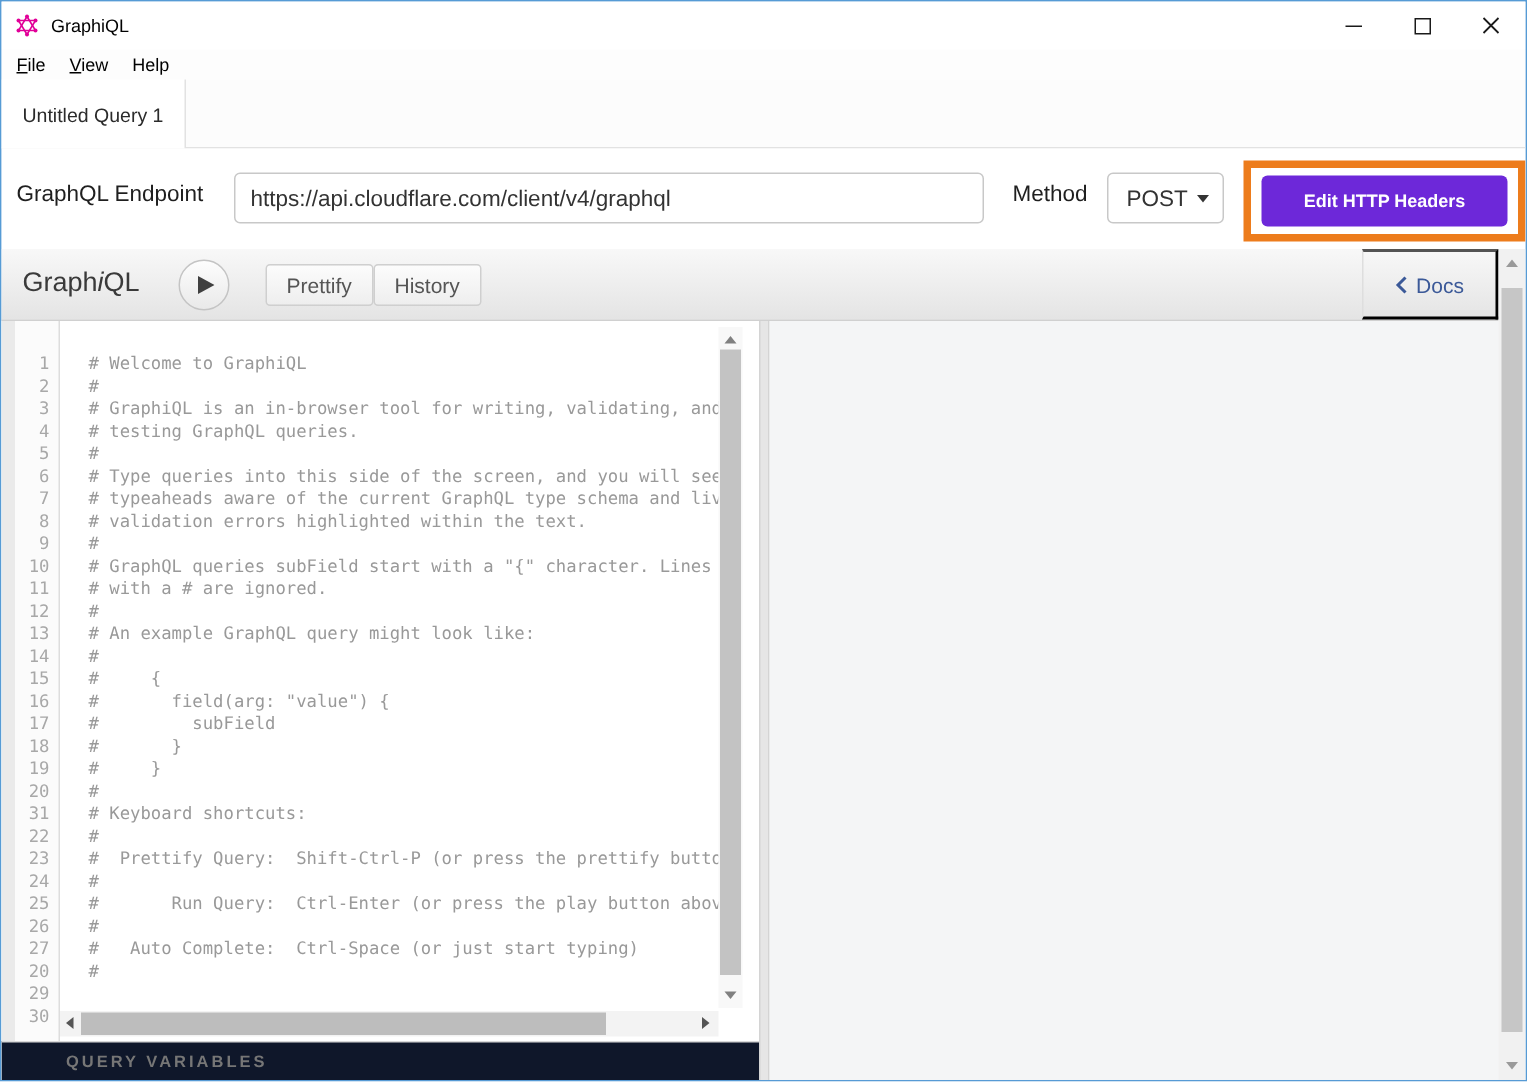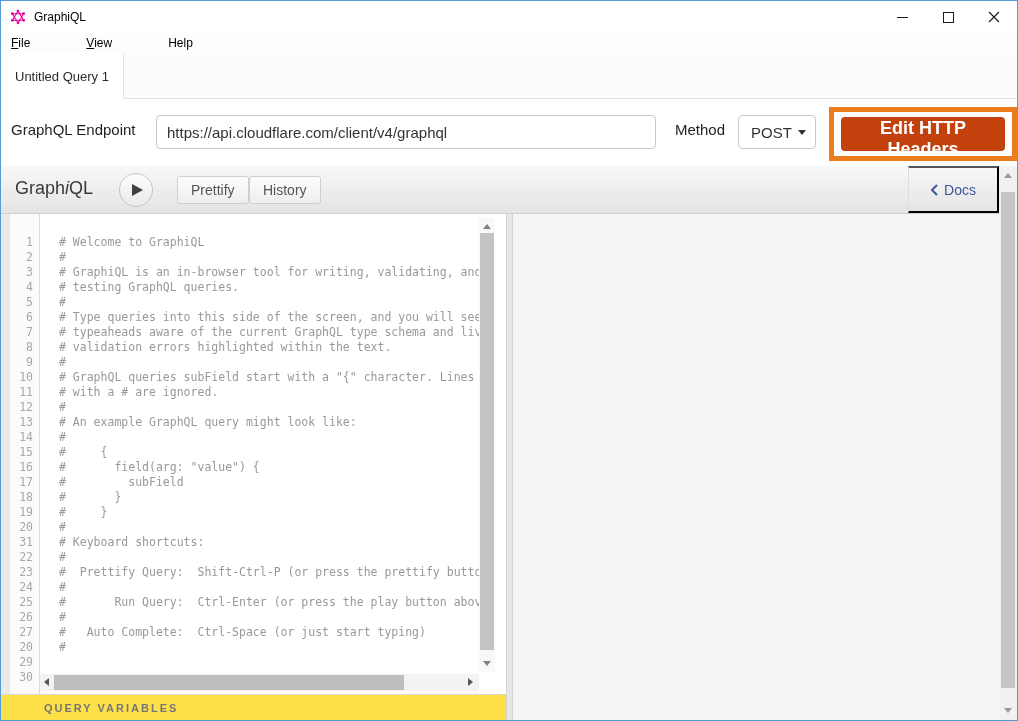--- a/index.html
+++ b/index.html
@@ -10,35 +10,35 @@
   }
   
   .titlebar{position:absolute;left:0;top:0;right:0;height:32px;background:#fff;display:flex;align-items:center;}
   .app-logo{margin-left:9px;display:flex;align-items:center;}
   .app-title{margin-left:8px;font-size:12px;color:#000;}
   .win-controls{position:absolute;right:0;top:0;height:32px;display:flex;}
   .win-btn{width:46px;height:32px;display:flex;align-items:center;justify-content:center;background:transparent;border:none;padding:0;}
   .glyph-min{width:11px;height:1px;background:#1a1a1a;}
   .glyph-max{width:9px;height:9px;border:1px solid #1a1a1a;}
   
-  .menubar{position:absolute;left:0;top:32px;right:0;height:20px;background:#fdfdfd;display:flex;align-items:center;padding-left:2px;font-size:12px;gap:40px;}
+  .menubar{position:absolute;left:0;top:32px;right:0;height:20px;background:#fdfdfd;display:flex;align-items:center;padding-left:2px;font-size:12px;}
   .menu-item{padding:0 8px;color:#000;cursor:default;}
   .u{text-decoration:underline;}
   
   .tabstrip{position:absolute;left:0;top:52px;right:0;height:46px;background:#fcfcfc;border-bottom:1px solid #e2e2e2;box-sizing:border-box;}
   .tab{position:absolute;left:0;top:0;width:123px;height:46px;background:#fff;border-right:1px solid #e2e2e2;box-sizing:border-box;display:flex;align-items:center;padding-left:14px;font-size:13px;color:#2b2b2b;}
   
   .endpoint-row{position:absolute;left:0;top:98px;right:0;height:67px;background:#fff;}
   .ep-label{position:absolute;left:10px;top:22px;font-size:15px;color:#1f1f1f;}
   .ep-input{position:absolute;left:155px;top:16px;width:500px;height:34px;box-sizing:border-box;border:1px solid #c8c8c8;border-radius:4px;padding:0 10px;font-size:15px;color:#333;font-family:"Liberation Sans",sans-serif;}
   .method-label{position:absolute;left:674px;top:22px;font-size:15px;color:#1f1f1f;}
   .method-select{position:absolute;left:737px;top:16px;width:78px;height:34px;box-sizing:border-box;border:1px solid #c8c8c8;border-radius:4px;background:#fff;display:flex;align-items:center;justify-content:space-between;padding:0 9px 0 12px;font-size:15px;color:#333;}
   .caret-down{width:0;height:0;border-left:4px solid transparent;border-right:4px solid transparent;border-top:5px solid #333;}
   .hl-box{position:absolute;right:0;top:8px;width:188px;height:54px;box-sizing:border-box;border:5px solid #ED7C1C;display:flex;align-items:center;justify-content:center;background:#fff;}
-  .edit-headers-btn{width:164px;height:34px;background:#c2410c;color:#fff;border:none;border-radius:4px;font-size:18px;font-weight:bold;font-family:"Liberation Sans",sans-serif;}
+  .edit-headers-btn{width:164px;height:34px;background:#6d28d9;color:#fff;border:none;border-radius:4px;font-size:12px;font-weight:bold;font-family:"Liberation Sans",sans-serif;}
   
   .webview{position:absolute;left:0;right:0;top:165px;bottom:0;background:#f4f5f6;}
   .topbar{position:absolute;left:0;right:18px;top:0;height:48px;background:linear-gradient(#f8f8f8,#e4e4e4);border-bottom:1px solid #d0d0d0;box-sizing:border-box;}
   .gql-logo{position:absolute;left:14px;top:12px;font-size:18px;color:#3a3a3a;}
   .gql-logo .it{font-style:italic;}
   .play-btn{position:absolute;left:118px;top:7px;width:34px;height:34px;box-sizing:border-box;border-radius:50%;border:1px solid #c4c4c4;background:linear-gradient(#fdfdfd,#e9e9e9);display:flex;align-items:center;justify-content:center;padding:0;}
   .tb-btn{position:absolute;top:10px;height:28px;box-sizing:border-box;border:1px solid #cfcfcf;border-radius:3px;background:linear-gradient(#fcfcfc,#eeeeee);font-size:14px;color:#555;display:flex;align-items:center;padding:0 13px;font-family:"Liberation Sans",sans-serif;}
   .btn-prettify{left:176px;}
   .btn-history{left:248px;}
   .docs-tab{position:absolute;right:0;top:0;bottom:0;width:91px;border-left:1px solid #dedede;display:flex;align-items:center;justify-content:center;gap:6px;color:#3B5998;font-size:14px;background:transparent;}
@@ -58,21 +58,21 @@
   .ed-vthumb{position:absolute;left:1px;right:1px;top:15px;bottom:22px;background:#c3c3c3;}
   .ed-hscroll{position:absolute;left:39px;right:27px;bottom:3px;height:17px;background:#f3f3f3;}
   .ed-hscroll .tri-left{position:absolute;left:4px;top:4px;}
   .ed-hscroll .tri-right{position:absolute;right:6px;top:4px;}
   .ed-hthumb{position:absolute;left:14px;width:350px;top:1px;bottom:1px;background:#bdbdbd;}
   .tri-up{width:0;height:0;border-left:4px solid transparent;border-right:4px solid transparent;border-bottom:5px solid #808080;}
   .tri-down{width:0;height:0;border-left:4px solid transparent;border-right:4px solid transparent;border-top:5px solid #808080;}
   .tri-left{width:0;height:0;border-top:4px solid transparent;border-bottom:4px solid transparent;border-right:5px solid #555;}
   .tri-right{width:0;height:0;border-top:4px solid transparent;border-bottom:4px solid transparent;border-left:5px solid #555;}
   
-  .varbar{height:26px;background:#fde047;border-top:1px solid #d8d8d8;box-sizing:border-box;display:flex;align-items:center;padding-left:43px;font-size:11px;font-weight:bold;letter-spacing:2px;color:#767676;}
+  .varbar{height:26px;background:#0f172a;border-top:1px solid #d8d8d8;box-sizing:border-box;display:flex;align-items:center;padding-left:43px;font-size:11px;font-weight:bold;letter-spacing:2px;color:#767676;}
   .divider{width:7px;background:#e6e6e6;border-left:1px solid #d4d4d4;border-right:1px solid #d4d4d4;box-sizing:border-box;}
   .result-pane{flex:1;background:#f4f5f6;}
   
   .app-scrollbar{position:absolute;right:0;top:0;bottom:0;width:18px;background:#f1f1f1;}
   .app-scrollbar .tri-up{position:absolute;top:7px;left:5px;border-bottom-color:#9a9a9a;}
   .app-scrollbar .tri-down{position:absolute;bottom:7px;left:5px;border-top-color:#9a9a9a;}
   .app-vthumb{position:absolute;left:2px;right:2px;top:26px;bottom:32px;background:#c6c6c6;}
 </style>
 </head>
 <body>

